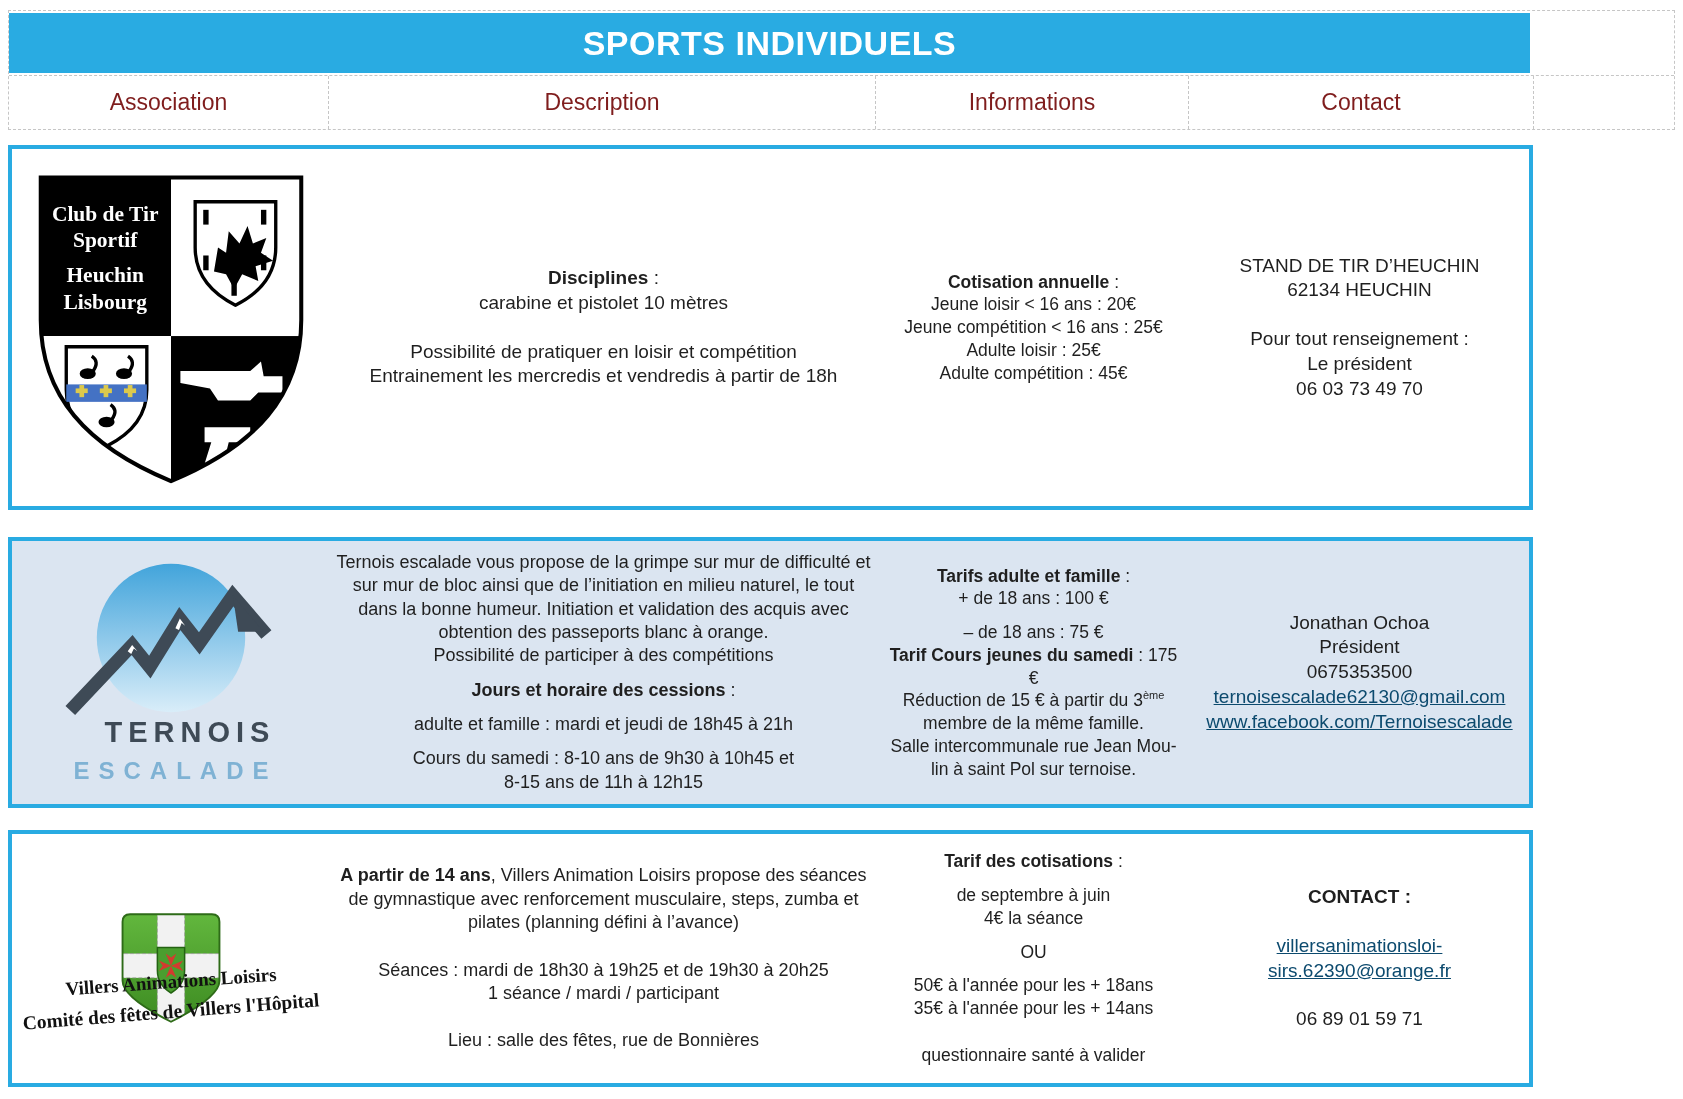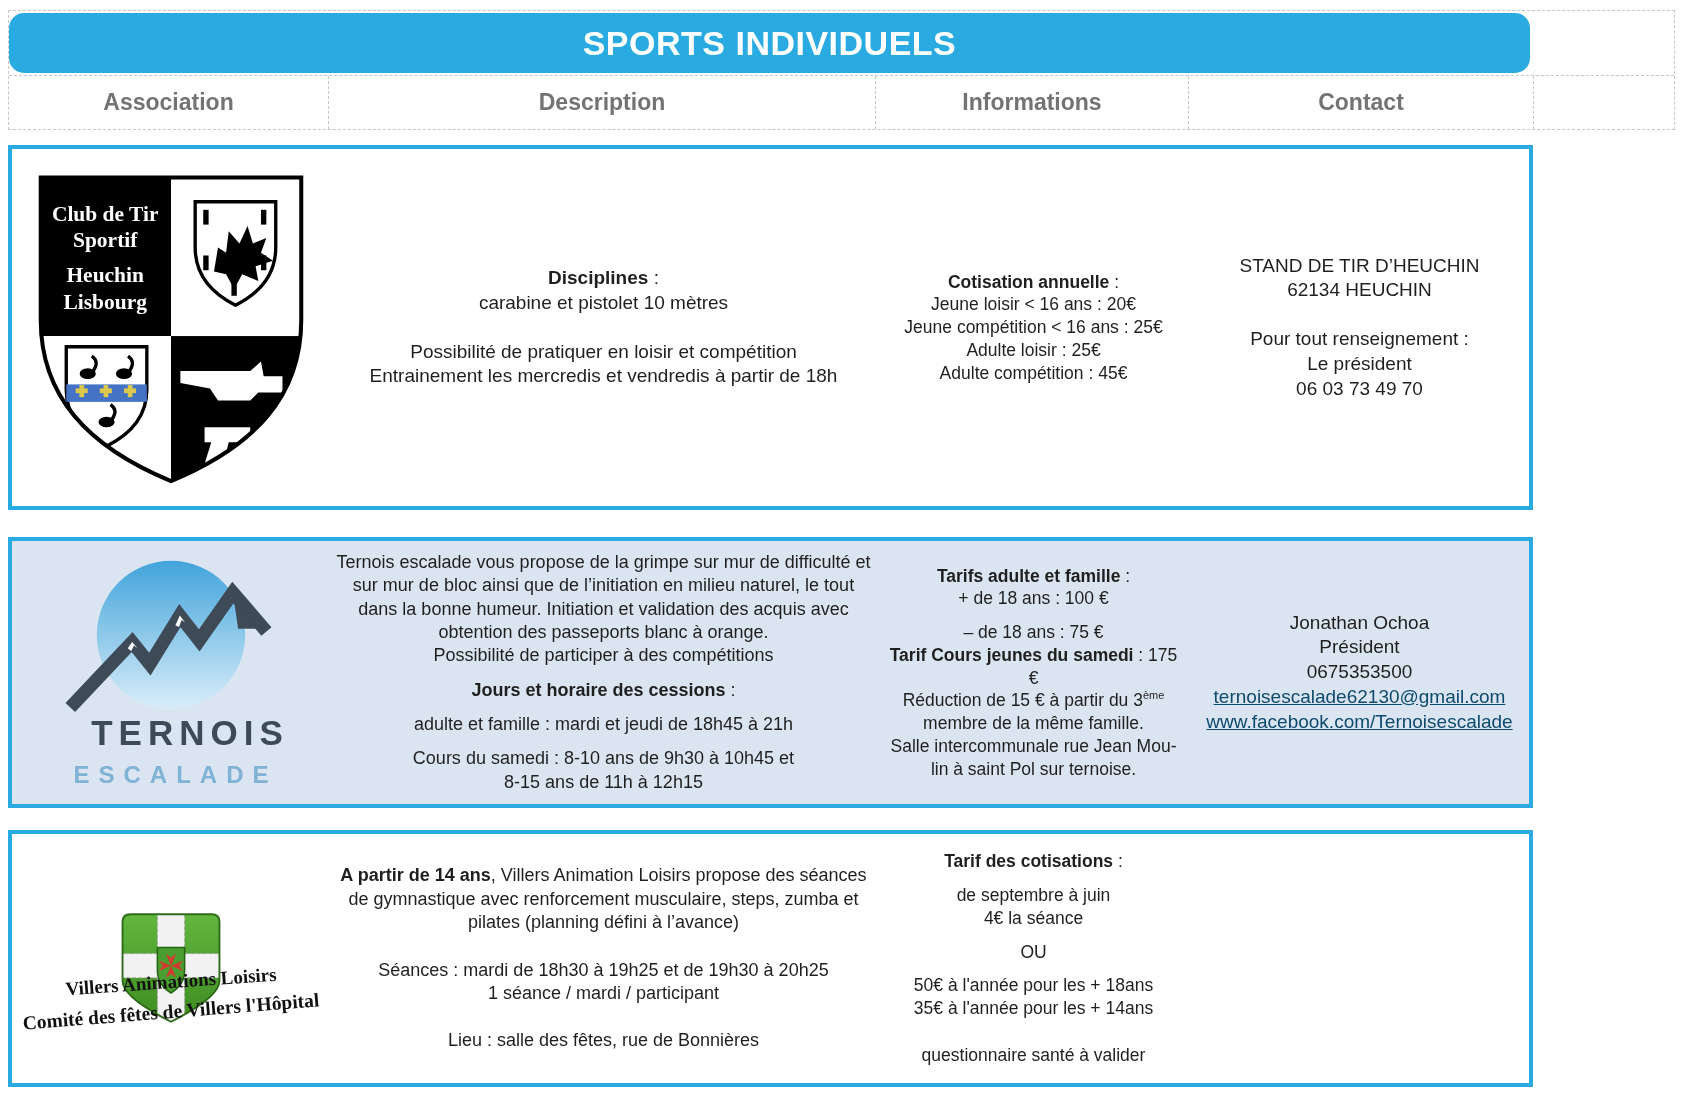--- a/index.html
+++ b/index.html
@@ -6,26 +6,26 @@
   body{
     width:1683px;height:1099px;background:#ffffff;position:relative;overflow:hidden;
     font-family:"Liberation Sans",sans-serif;color:#1f1f1f;
   }
   
   .frame{margin:10px 8px 0 8px;border:1px dashed #c6c6c6;}
   .titlebar-row{padding:2px 0;border-bottom:1px dashed #c6c6c6;}
   .titlebar{
     width:1521px;height:60px;background:#29ABE2;color:#ffffff;
     display:flex;align-items:center;justify-content:center;
-    font-size:34px;font-weight:bold;letter-spacing:.5px;border-radius:15px;
+    font-size:34px;font-weight:bold;letter-spacing:.5px;
   }
   .header-row{display:flex;height:53px;align-items:stretch;}
   .hcell{
     display:flex;align-items:center;justify-content:center;box-sizing:border-box;
-    color:#737373;font-size:23px;font-weight:bold;border-right:1px dashed #c6c6c6;
+    color:#7f1d1d;font-size:23px;font-weight:normal;border-right:1px dashed #c6c6c6;
   }
   .h-assoc{width:320px;}.h-desc{width:547px;}.h-info{width:313px;}.h-contact{width:345px;}
   .h-extra{flex:1;border-right:none;}
 
   
   .band{
     width:1525px;margin-left:8px;border:4px solid #29ABE2;display:flex;
     box-sizing:border-box;background:#ffffff;font-size:19px;
   }
   .band1{margin-top:15px;min-height:365px;}
@@ -44,21 +44,21 @@
   p{margin:0;line-height:1.3;}
   .gap{margin-top:24px;}
   .gap-sm{margin-top:11px;}
   b{font-weight:bold;}
   .link{color:#0c4a6e;text-decoration:underline;cursor:pointer;}
   .link-line{display:block;}
   sup{font-size:11px;line-height:0;}
 
   
   .ternois-logo{display:flex;flex-direction:column;align-items:center;}
-  .ternois-name{font-size:35px;font-weight:bold;letter-spacing:6px;padding-left:6px;color:#3E4A56;margin-top:0px;margin-left:32px;}
+  .ternois-name{font-size:29px;font-weight:bold;letter-spacing:6px;padding-left:6px;color:#3E4A56;margin-top:0px;margin-left:32px;}
   .ternois-sub{font-size:24px;font-weight:bold;letter-spacing:9px;padding-left:9px;color:#7FB2D4;margin-top:8px;}
 
   
   .v-cell{position:relative;}
   .v-shield{margin-top:18px;}
   .v-cap{
     position:absolute;left:50%;white-space:nowrap;color:#111;
     font-family:"Liberation Serif",serif;font-weight:bold;
   }
   .v-cap1{top:55%;transform:translateX(-50%) rotate(-4deg);font-size:19px;}
@@ -248,15 +248,22 @@
     </div>
     <div class="cell c-info">
       <p><b>Tarif des cotisations</b><span> :</span></p>
       <p class="gap-sm">de septembre à juin</p>
       <p>4€ la séance</p>
       <p class="gap-sm">OU</p>
       <p class="gap-sm">50€ à l'année pour les + 18ans</p>
       <p>35€ à l'année pour les + 14ans</p>
       <p class="gap">questionnaire santé à valider</p>
     </div>
+    <div class="cell c-contact">
+      <p><b>CONTACT :</b></p>
+      <p class="gap">
+        <a class="link"><span class="link-line">villersanimationsloi-</span><span class="link-line">sirs.62390@orange.fr</span></a>
+      </p>
+      <p class="gap">06 89 01 59 71</p>
+    </div>
   </section>
 
 </div>
 
 </body></html>

